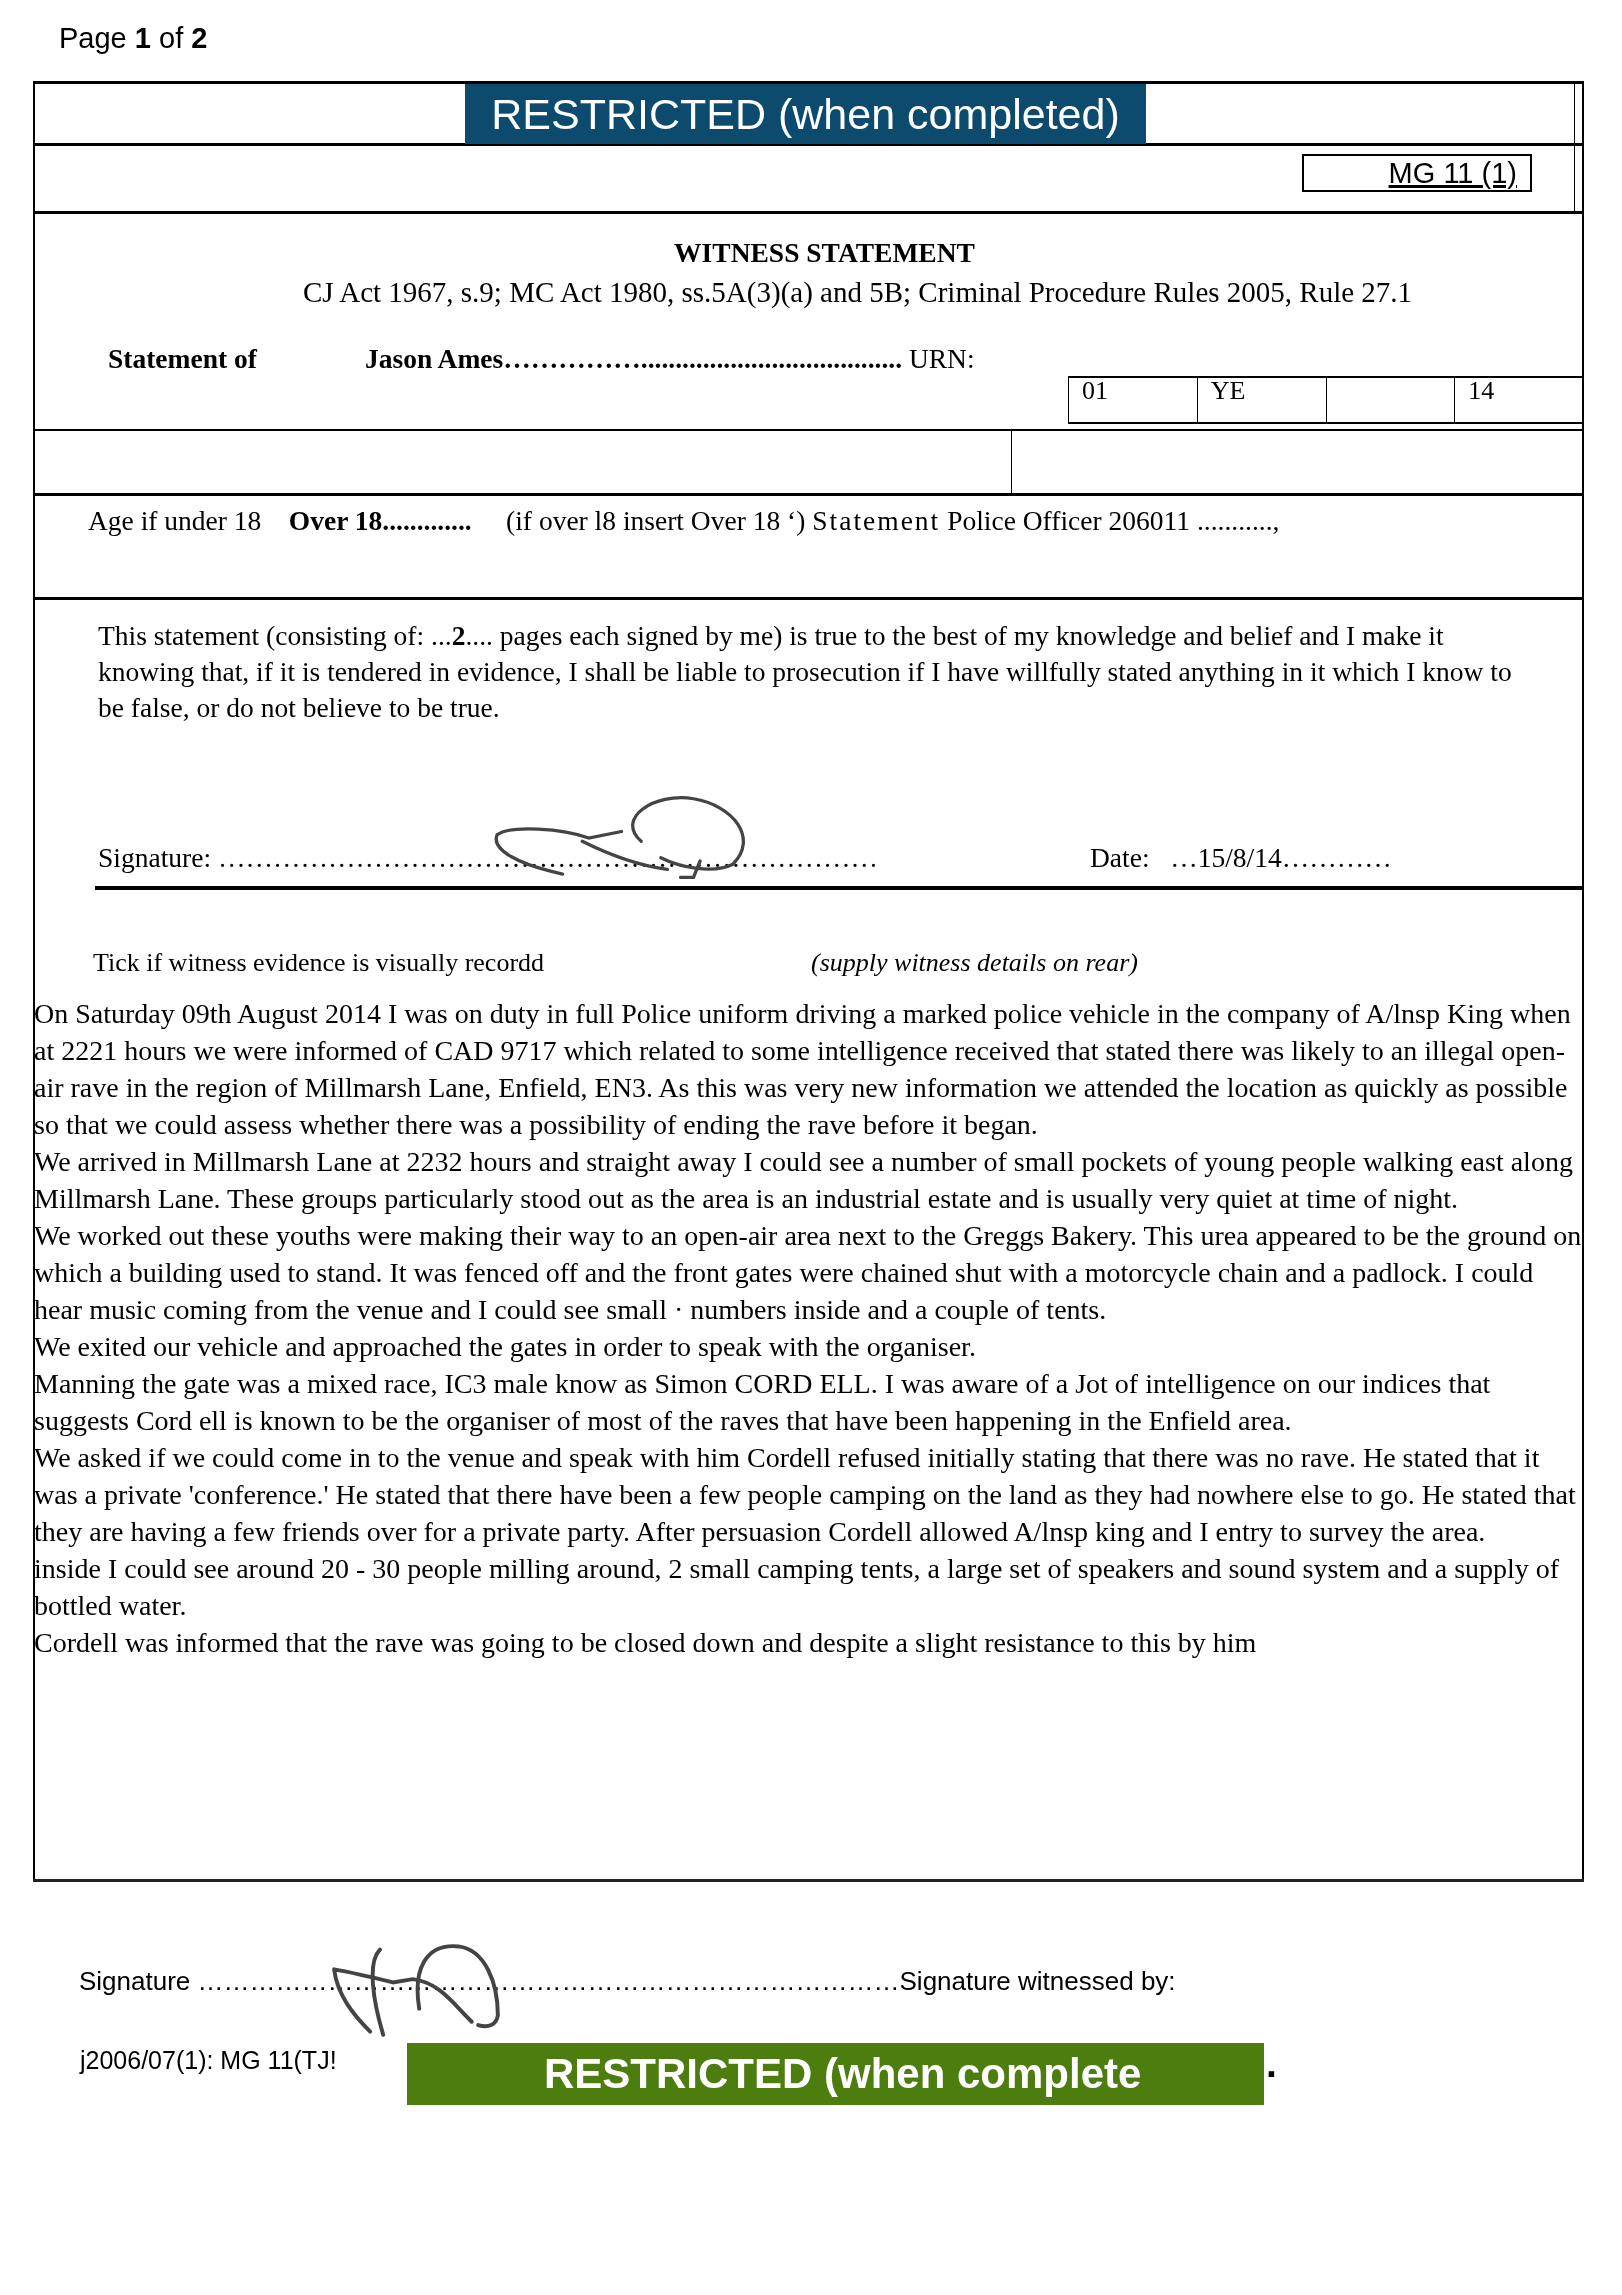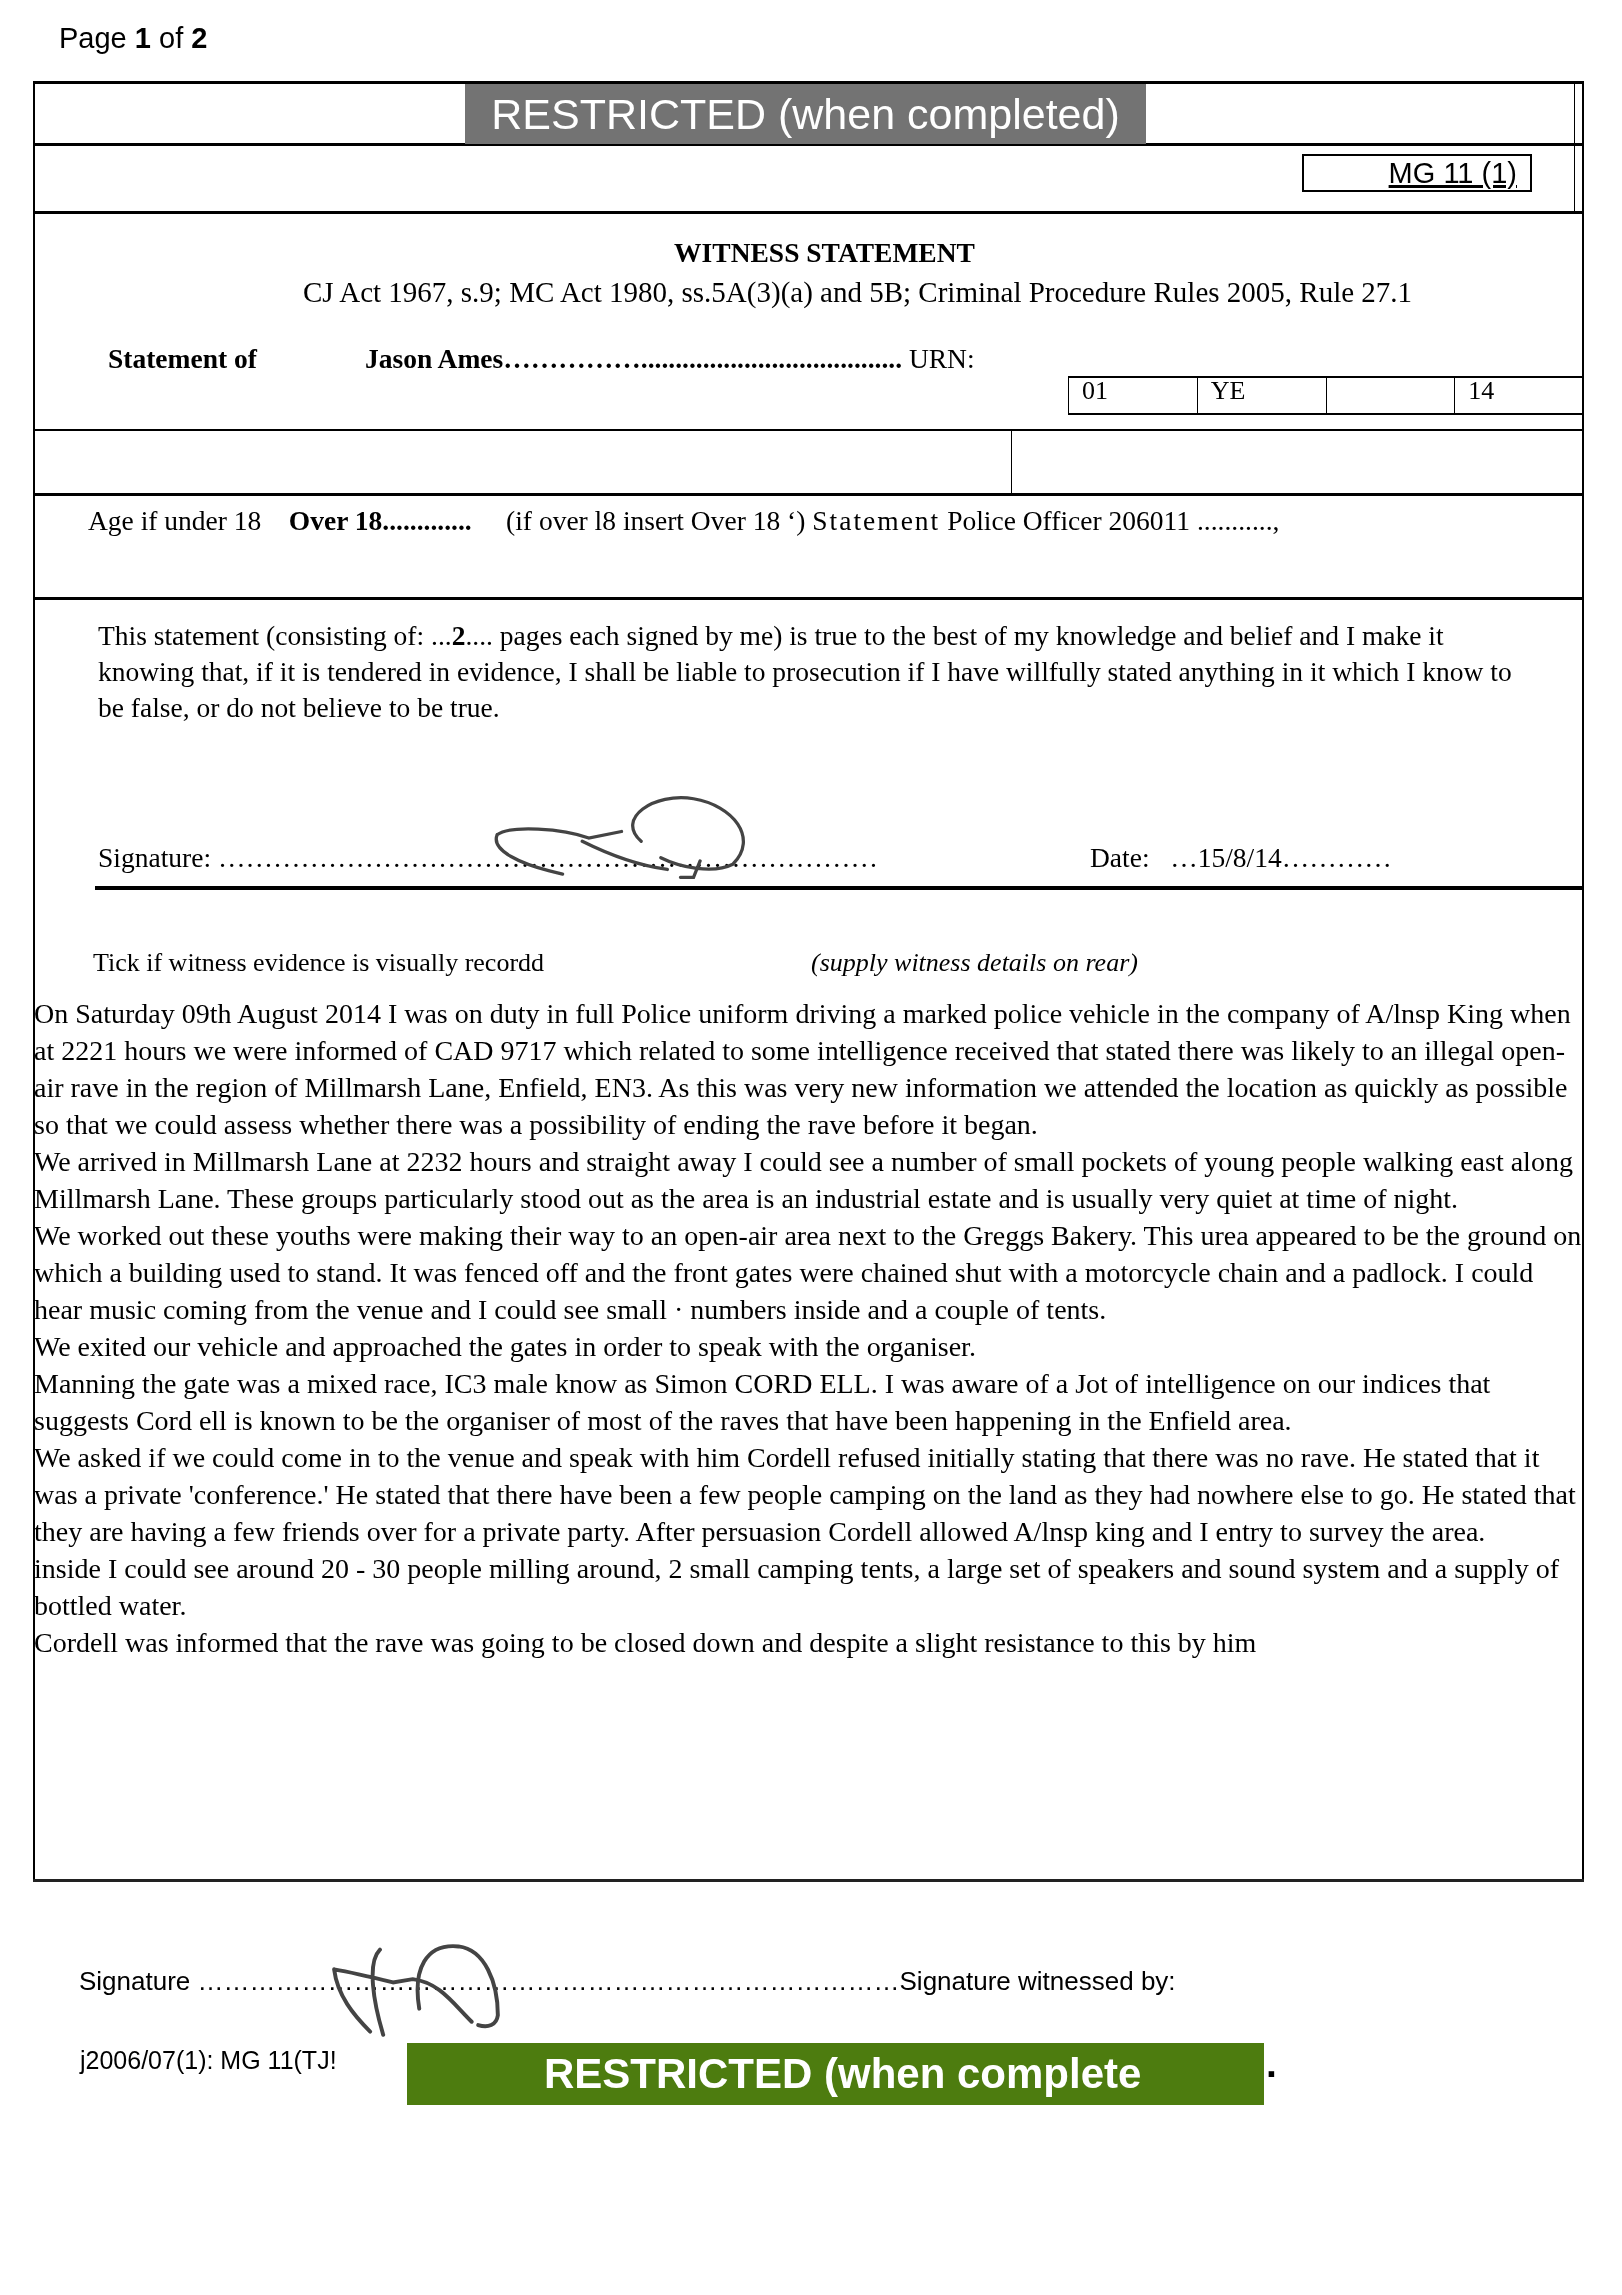--- a/index.html
+++ b/index.html
@@ -8,35 +8,35 @@
   .sans { font-family: "Liberation Sans", sans-serif; }
   .abs { position: absolute; }
 
   .page-num { left: 59px; top: 22px; font-size: 29px; }
   .page-num b { font-weight: bold; }
 
   .frame { left: 33px; top: 81px; width: 1551px; height: 1799px;
            border-left: 2px solid #000; border-right: 2px solid #000; box-sizing: border-box; }
   .hline { position: absolute; left: 33px; width: 1551px; background: #000; }
 
-  .restricted-top { left: 465px; top: 84px; width: 681px; height: 60px; background: #737373;
+  .restricted-top { left: 465px; top: 84px; width: 681px; height: 60px; background: #0c4a6e;
                     color: #fff; font-size: 43px; line-height: 60px; text-align: center; white-space: nowrap; }
 
   .mg-box { left: 1302px; top: 154px; width: 230px; height: 38px; border: 2px solid #000; border-bottom-width: 2.6px;
             box-sizing: border-box; font-weight: normal; font-size: 29px; line-height: 34px; text-align: right; padding-right: 13px; }
   .mg-box span { text-decoration: underline; text-decoration-thickness: 3.3px; }
 
   .ws-title { left: 0; width: 1623px; top: 237px; text-align: center; font-weight: bold; font-size: 27.5px; padding-left: 26px; box-sizing: border-box; }
   .ws-sub { left: 0; width: 1623px; top: 276px; text-align: center; font-size: 29px; padding-left: 92px; box-sizing: border-box; }
 
   .stmt-of { left: 108px; top: 343px; font-weight: bold; font-size: 27.5px; }
   .stmt-name { left: 365px; top: 343px; font-size: 27.5px; }
   .stmt-name b { font-weight: bold; }
 
-  .urn-table { left: 1068px; top: 376px; width: 516px; height: 39px; display: flex;
+  .urn-table { left: 1068px; top: 376px; width: 516px; height: 48px; display: flex;
                border-top: 2.6px solid #000; border-bottom: 2.6px solid #000; border-left: 1.3px solid #000; box-sizing: border-box; }
   .urn-cell { flex: 1; border-right: 1.3px solid #000; font-size: 26px; line-height: 26px; padding-left: 13px; }
 
   .vsplit { left: 1011px; top: 430px; width: 1.3px; height: 63px; background: #000; }
 
   .age-line { left: 88px; top: 505px; font-size: 27.5px; white-space: nowrap; }
   .age-line b { font-weight: bold; }
   .spaced { letter-spacing: 2px; }
 
   .decl { left: 98px; top: 618px; width: 1440px; font-size: 27.5px; line-height: 36px; }

